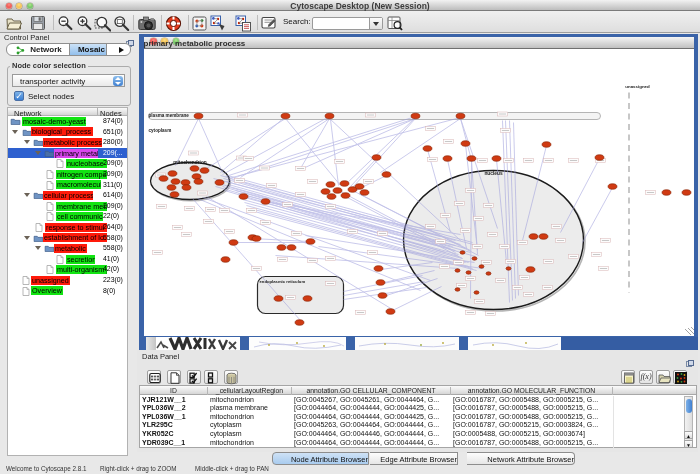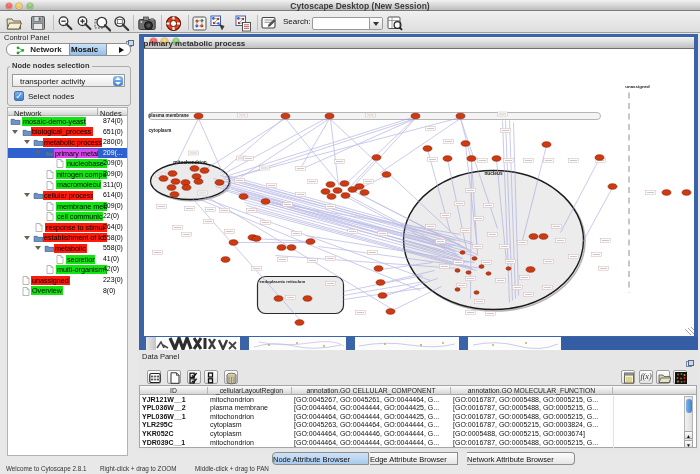--- a/index.html
+++ b/index.html
@@ -39,21 +39,21 @@
 #dtable{left:2px;top:35px;width:558px;height:63px;background:#fff;border:1px solid #a5a5a5}
 #dthead{position:absolute;left:0;top:0;width:556px;height:9px;background:linear-gradient(#fbfbfb,#d6d6d6);border-bottom:1px solid #a8a8a8;font-size:6.8px;color:#222}
 .dth{position:absolute;top:1px;text-align:center;border-right:1px solid #b5b5b5;height:8px;overflow:hidden}
 .drow{position:absolute;left:0;width:545px;height:8.65px;font-size:7px;line-height:8.65px;white-space:nowrap;color:#111}
 .dcell{position:absolute;top:0;overflow:hidden}
 
 #vsb{position:absolute;right:3px;top:10px;width:9px;height:52px;background:linear-gradient(90deg,#f2f2f2,#ddd);border:1px solid #b5b5b5}
 
 .stat{top:465px;font-size:6.3px;color:#333}
 #segs{left:272px;top:452px;width:304px;height:15px;font-size:7.5px;color:#111}
-.seg{position:absolute;top:0;height:13px;line-height:13px;text-align:left;background:linear-gradient(#fdfdfd,#e6e6e6);border:1px solid #8d8d8d}
+.seg{position:absolute;top:0;height:13px;line-height:13px;text-align:right;background:linear-gradient(#fdfdfd,#e6e6e6);border:1px solid #8d8d8d}
 </style></head>
 <body>
 <div id="root">
 <div id="titlebar" class="abs"></div>
 <div class="abs tl" style="left:5.5px;background:radial-gradient(circle at 50% 30%,#ff8a80,#d22)"></div>
     <div class="abs tl" style="left:16px;background:radial-gradient(circle at 50% 30%,#ffe083,#e8a020)"></div>
     <div class="abs tl" style="left:26.5px;background:radial-gradient(circle at 50% 30%,#b0e890,#35a035)"></div>
 <div id="title" class="abs">Cytoscape Desktop (New Session)</div>
 <div id="toolbar" class="abs"></div>
 <svg class="abs" style="left:6px;top:15px" width="16" height="16" viewBox="0 0 16 16">
@@ -157,26 +157,26 @@
       </svg></div>
 <div id="cp-tabs" class="abs">
       <div style="position:absolute;left:62px;top:0;width:38px;height:11px;background:linear-gradient(#cce2f7,#92bfec);border-left:1px solid #8f8f8f;border-right:1px solid #8f8f8f"></div>
       <svg style="position:absolute;left:9px;top:1.5px" width="9" height="9" viewBox="0 0 9 9">
         <circle cx="2" cy="1.8" r="1.4" fill="#2ca02c"></circle>
         <circle cx="2" cy="7" r="1.4" fill="#2ca02c"></circle>
         <circle cx="6.8" cy="4.4" r="1.4" fill="#2ca02c"></circle>
         <path d="M2 1.8 L6.8 4.4 L2 7" fill="none" stroke="#2ca02c" stroke-width="0.8"></path>
       </svg>
       <div style="position:absolute;left:18px;top:1px;width:42px;text-align:center;font-weight:bold;color:#222">Network</div>
-      <div style="position:absolute;left:64px;top:1px;width:34px;text-align:left;font-weight:bold;color:#111">Mosaic</div>
+      <div style="position:absolute;left:64px;top:1px;width:34px;text-align:right;font-weight:bold;color:#111">Mosaic</div>
       <div style="position:absolute;left:104px;top:0;width:21px;height:11px"></div>
       <div style="position:absolute;left:112px;top:2.5px;width:0;height:0;border-top:3.5px solid transparent;border-bottom:3.5px solid transparent;border-left:5.5px solid #111"></div>
     </div>
 <div id="grpbox" class="abs"></div>
-<div id="grplabel" class="abs">Node nodes selection</div>
+<div id="grplabel" class="abs">Node color selection</div>
 <div id="dropdown" class="abs">
       <div style="position:absolute;left:7px;top:1.5px">transporter activity</div>
 <div style="position:absolute;right:1px;top:0.5px;width:10px;height:10.5px;background:linear-gradient(#8fc0ee,#3f7fd0);border-radius:3px">
 <div style="position:absolute;left:2px;top:1.5px;width:0;height:0;border-left:3px solid transparent;border-right:3px solid transparent;border-bottom:3.5px solid #fff"></div>
 <div style="position:absolute;left:2px;top:6px;width:0;height:0;border-left:3px solid transparent;border-right:3px solid transparent;border-top:3.5px solid #fff"></div>
 </div>
     </div>
 <div id="checkbox" class="abs">✓</div>
 <div class="abs" style="left:28px;top:92px;font-size:8px;color:#111">Select nodes</div>
 <div id="treehead" class="abs">

